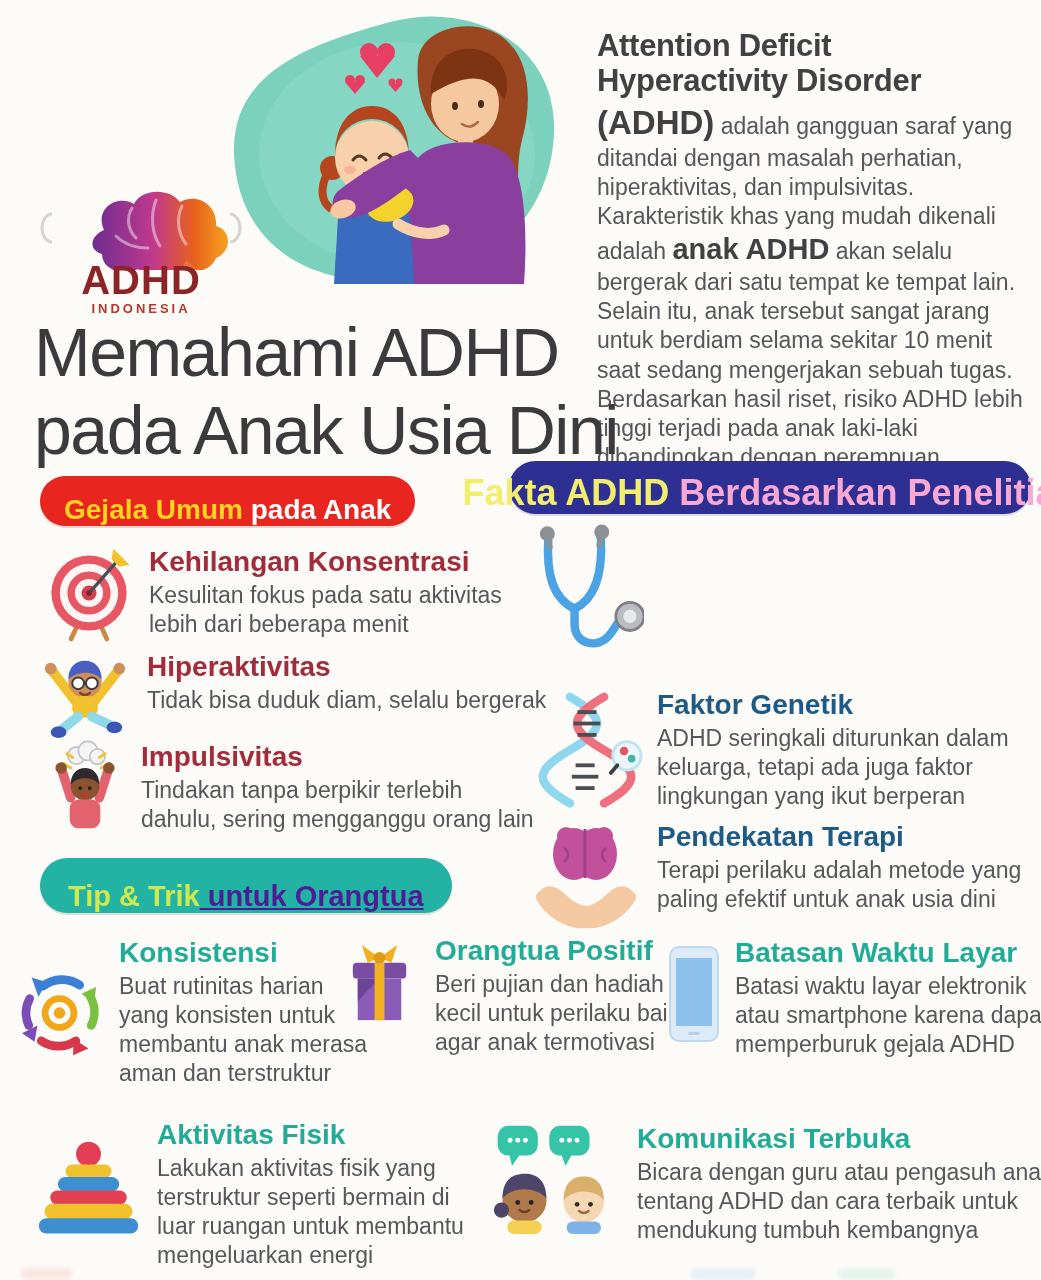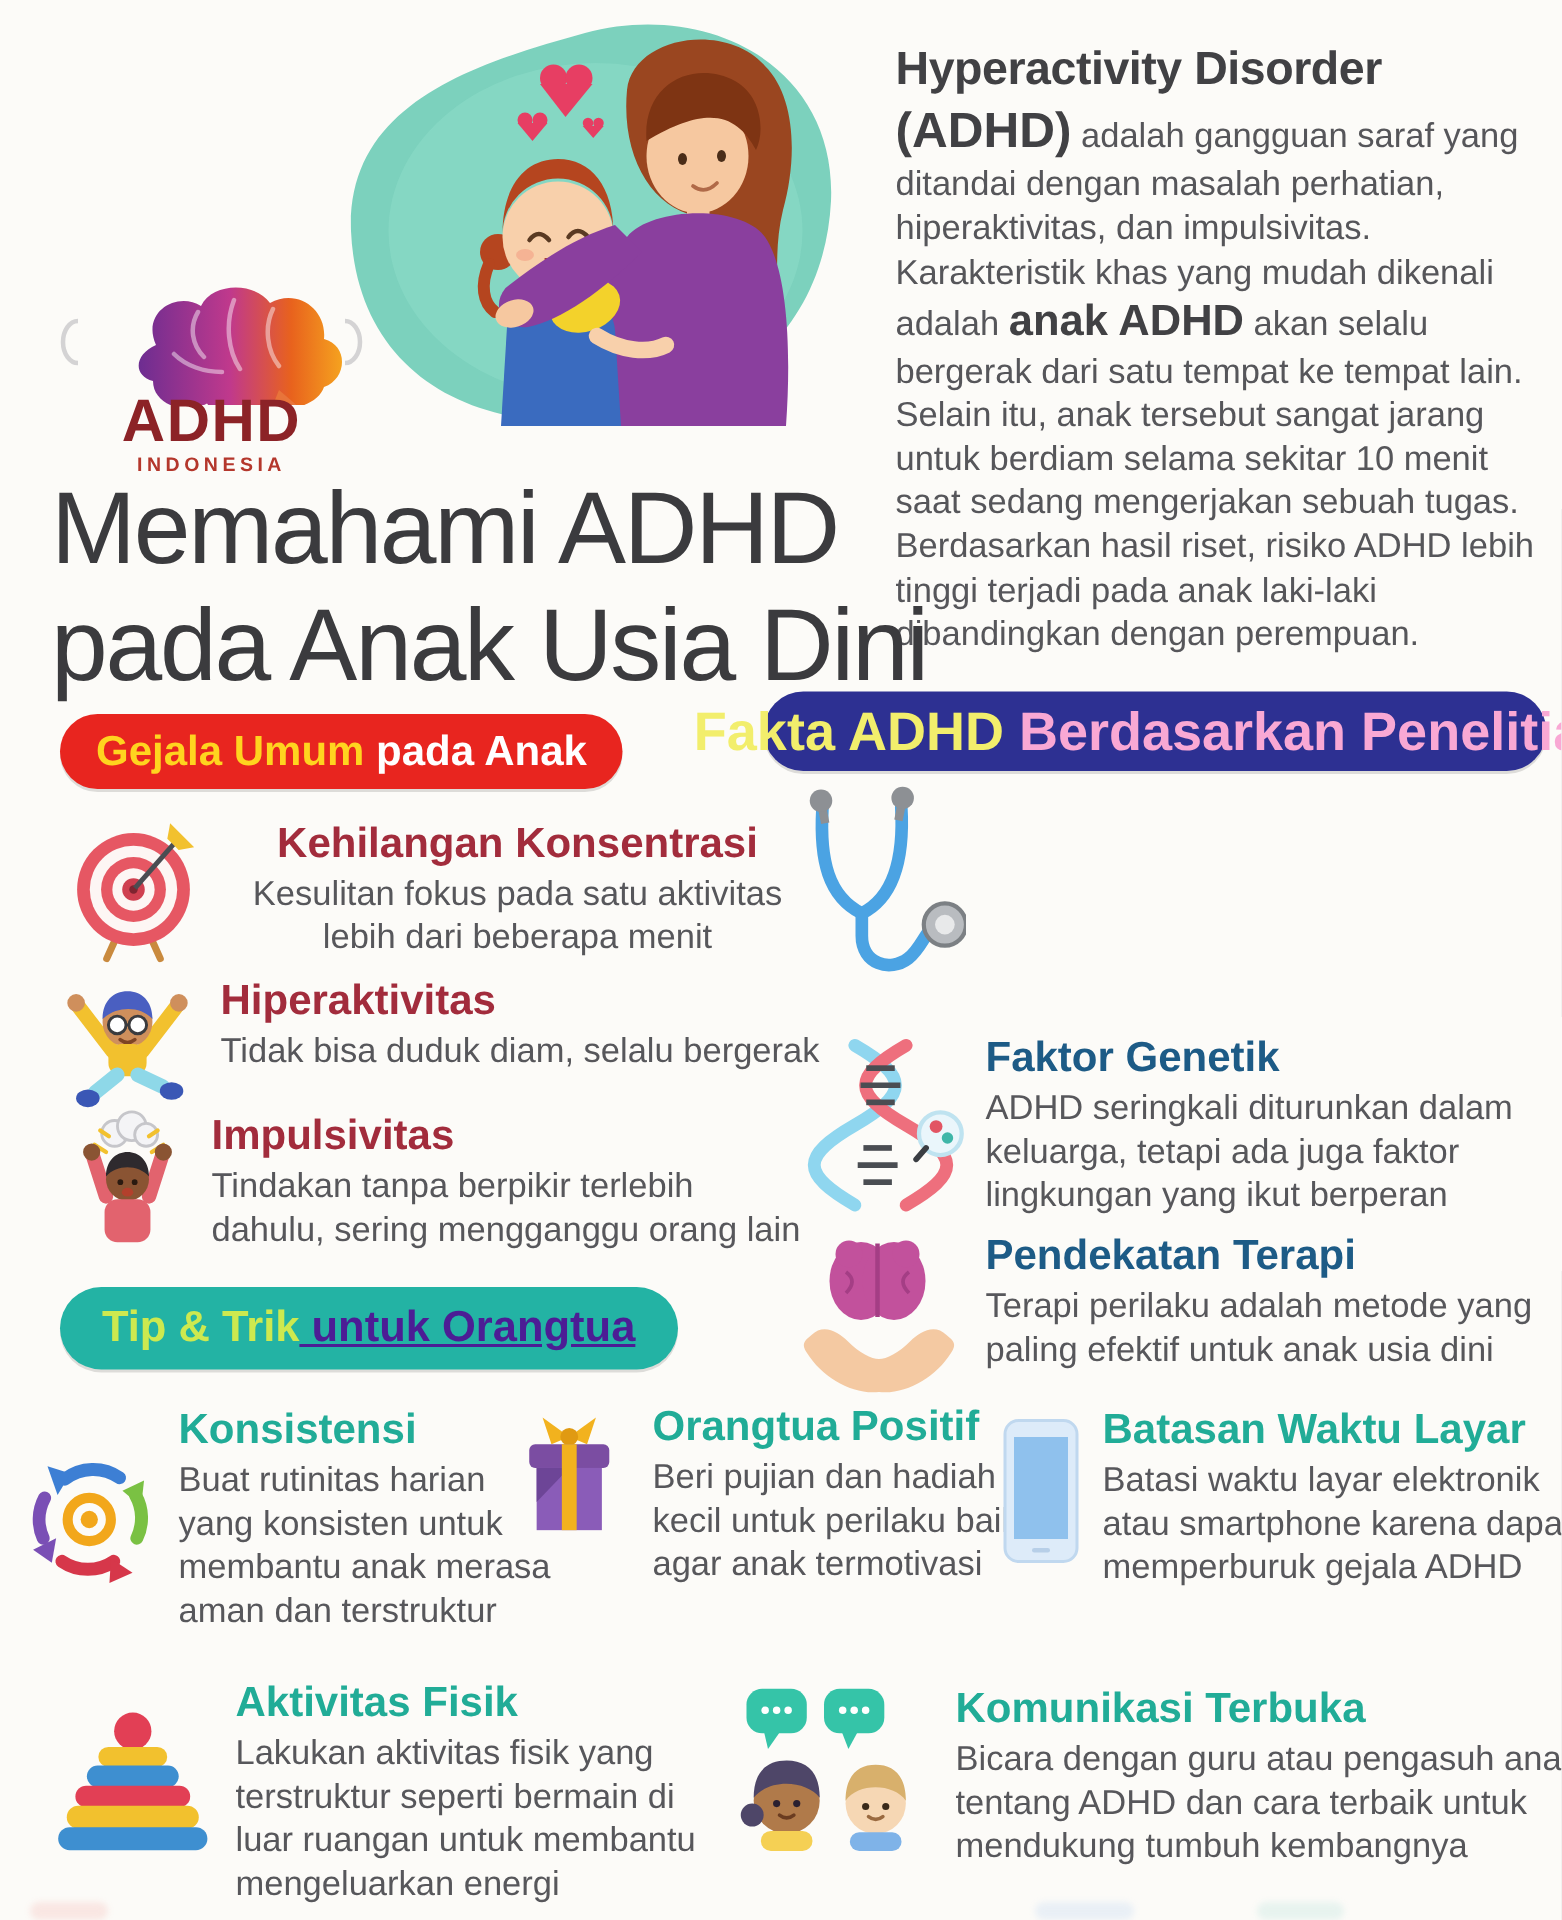--- a/index.html
+++ b/index.html
@@ -19,21 +19,21 @@
   .logo{position:absolute;left:36px;top:190px;width:210px;height:130px;text-align:center;}
   .logo-brand{font-size:40px;font-weight:bold;color:#8c2327;letter-spacing:1px;line-height:.9;margin-top:-12px;}
   .logo-sub{font-size:13px;font-weight:bold;color:#b4372c;letter-spacing:3px;margin-top:3px;}
 
   
   .main-title{position:absolute;left:34px;top:314px;font-size:68px;font-weight:normal;color:#3b3b3e;
               line-height:1.14;letter-spacing:-1.5px;}
   .main-title span{display:block;}
 
   
-  .pill{position:absolute;display:inline-flex;align-items:center;border-radius:30px;font-weight:bold;
+  .pill{position:absolute;display:inline-flex;align-items:flex-end;border-radius:30px;font-weight:bold;
         white-space:pre;box-shadow:0 2px 0 rgba(0,0,0,.12);}
   .pill-red{left:40px;top:476px;background:#e8251f;height:50px;padding:0 24px;font-size:28px;}
   .pill-red .hl{color:#ffd41f;} .pill-red .rest{color:#ffffff;}
   .pill-navy{left:509px;top:461px;background:#2d3092;height:53px;padding:0 24px;width:474px;
              justify-content:center;font-size:36px;}
   .pill-navy .hl{color:#f2ee6c;} .pill-navy .rest{color:#f9a8d4;}
   .pill-teal{left:40px;top:858px;background:#23b3a4;height:55px;padding:0 28px;font-size:29px;}
   .pill-teal .hl{color:#cde94f;} .pill-teal .rest{color:#4c1d95;text-decoration:underline;}
 
   
@@ -111,20 +111,21 @@
       <path d="M68,40 C58,18 82,4 98,14 C106,-2 134,-2 144,12 C162,2 182,16 180,36 C196,40 196,62 180,68 C176,80 156,86 144,79 C134,90 110,90 102,79 C88,87 66,80 66,64 C52,60 54,46 68,40 Z" fill="url(#bg1)"></path>
       <path d="M96,18 C90,28 92,40 100,48 M120,10 C114,26 116,44 124,56 M146,16 C140,28 142,44 150,54 M80,46 C88,54 100,58 112,58" stroke="#ffffff" stroke-width="3" fill="none" opacity="0.45" stroke-linecap="round"></path>
       <path d="M150,70 L164,82 L146,80 Z" fill="#e8743a"></path>
     </svg>
     <div class="logo-brand">ADHD</div>
     <div class="logo-sub">INDONESIA</div>
   </div>
 
   <div class="intro">
     <div class="intro-heading">
+      <span>Attention Deficit</span>
       <span>Hyperactivity Disorder</span>
     </div>
     <div class="intro-body"><span class="lead-bold">(ADHD)</span><span> adalah gangguan saraf yang ditandai dengan masalah perhatian, hiperaktivitas, dan impulsivitas. Karakteristik khas yang mudah dikenali adalah </span><span class="inline-bold">anak ADHD</span><span> akan selalu bergerak dari satu tempat ke tempat lain. Selain itu, anak tersebut sangat jarang untuk berdiam selama sekitar 10 menit saat sedang mengerjakan sebuah tugas. Berdasarkan hasil riset, risiko ADHD lebih tinggi terjadi pada anak laki-laki dibandingkan dengan perempuan.</span></div>
   </div>
 
   <div class="main-title">
     <span>Memahami ADHD</span>
     <span>pada Anak Usia Dini</span>
   </div>
 
@@ -142,21 +143,21 @@
         <circle cx="50" cy="56" r="40" fill="#e65763"></circle>
           <circle cx="50" cy="56" r="31" fill="#fdf6f4"></circle>
         <circle cx="50" cy="56" r="23" fill="#e65763"></circle>
           <circle cx="50" cy="56" r="15" fill="#fdf6f4"></circle>
         <circle cx="50" cy="56" r="8" fill="#cf4050"></circle>
           <circle cx="50" cy="56" r="3" fill="#7e2430"></circle>
         <line x1="51" y1="55" x2="80" y2="22" stroke="#4a4d52" stroke-width="3.5"></line>
         <polygon points="76,9 93,26 82,28 74,20" fill="#f2c12e"></polygon>
       </svg>
     </div>
-    <div style="width:392px;padding-top:7px;text-align:center;">
+    <div style="width:392px;padding-top:7px;">
       <h3>Kehilangan Konsentrasi</h3>
       <p>Kesulitan fokus pada satu aktivitas lebih dari beberapa menit</p>
     </div>
   </div>
 
   <div class="item gejala" style="left:36px;top:650px;">
     <div class="icon">
       <svg width="98" height="92" viewBox="0 0 100 94">
         <line x1="40" y1="52" x2="17" y2="22" stroke="#f2c12e" stroke-width="10" stroke-linecap="round"></line>
         <line x1="60" y1="52" x2="83" y2="22" stroke="#f2c12e" stroke-width="10" stroke-linecap="round"></line>

